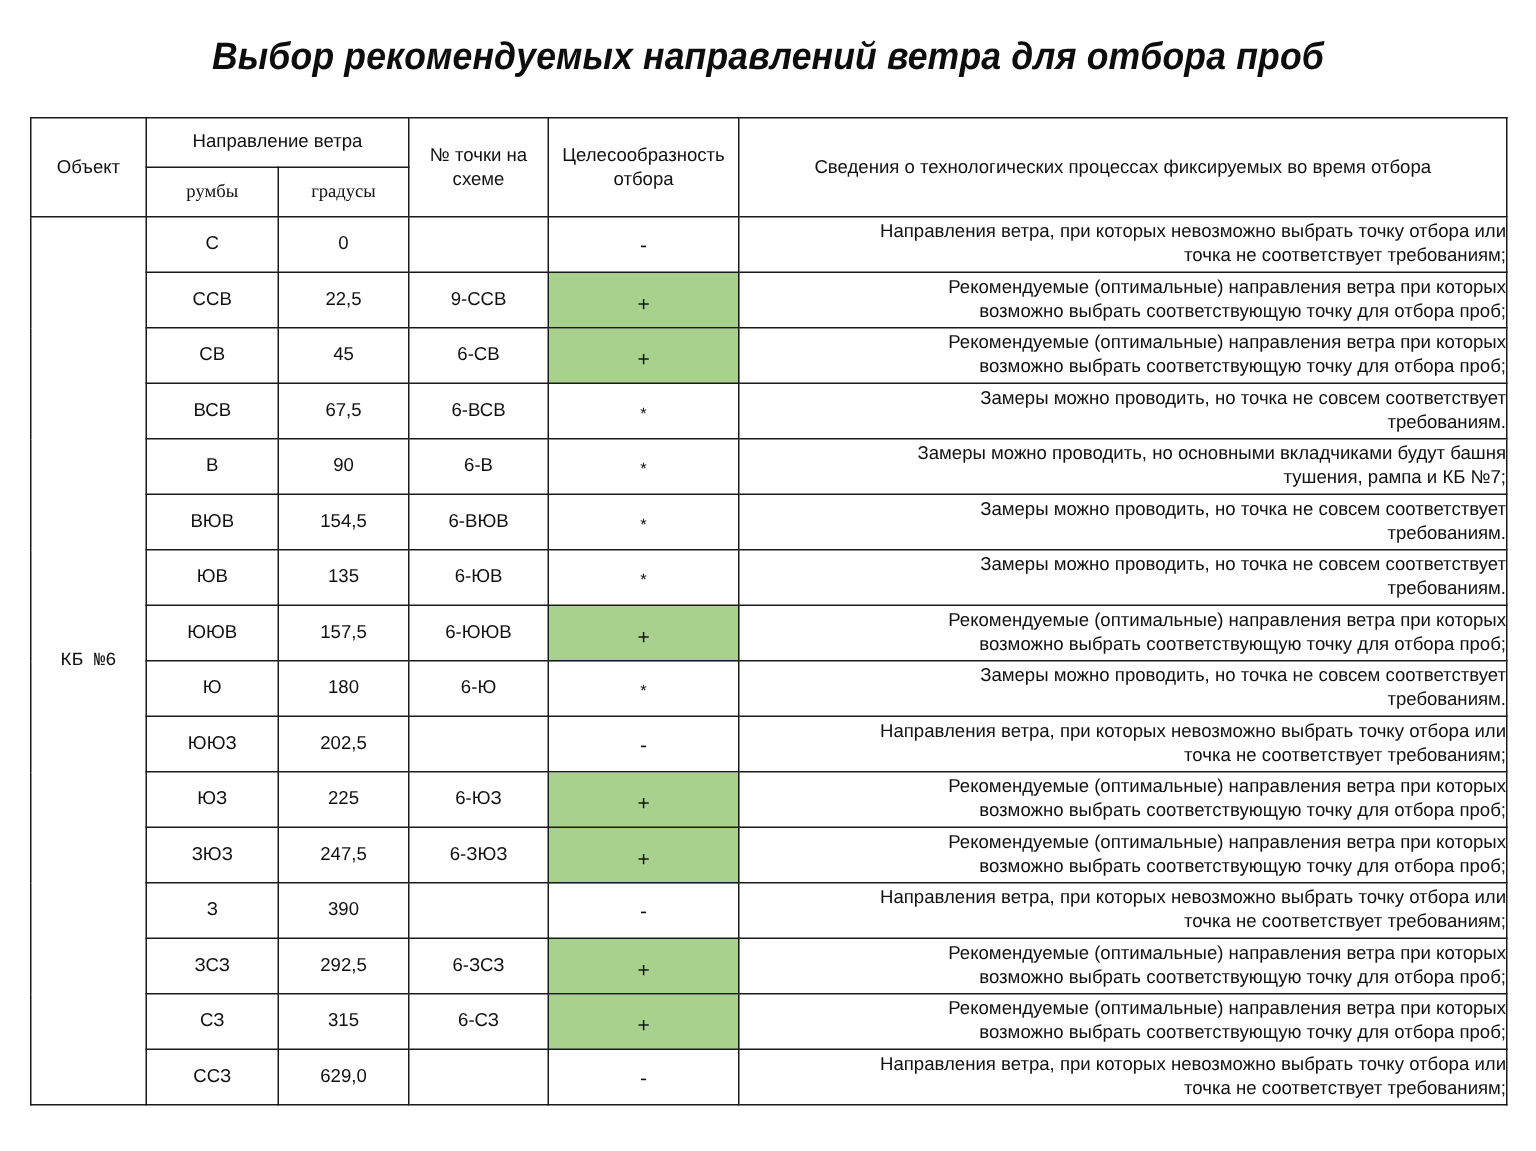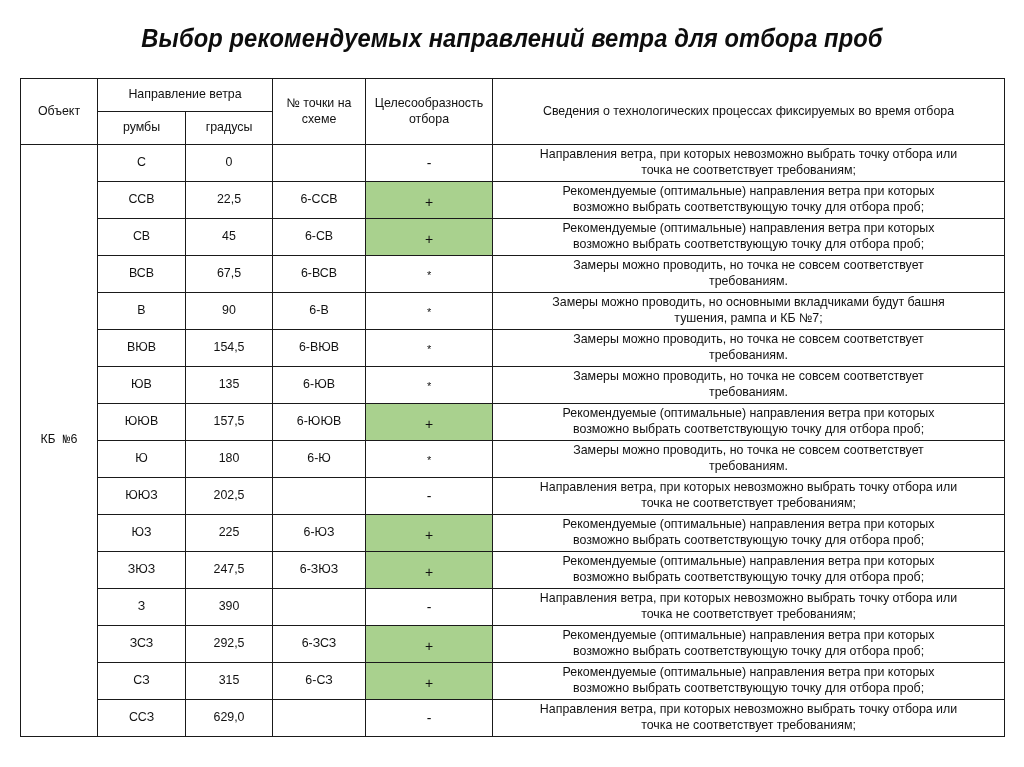--- a/index.html
+++ b/index.html
@@ -75,37 +75,37 @@
 
   
   table.wind th {
     font-weight: normal;
     text-align: center;
     height: 28px;
     padding: 2px 4px;
   }
   .th-obj   { height: 58px; }
   .th-dir   { height: 26px; }
-  .th-sub   { height: 30px; }
+  .th-sub   { height: 30px; font-family: Liberation Serif, serif; }
   .th-tall  { height: 58px; }
   .th-info  { height: 58px; text-align: left; padding-left: 10px; margin-top: 28px; }
 
   
   .cell-center {
     text-align: center;
     height: 36px;
   }
   .cell-obj {
     text-align: center;
     vertical-align: top;
     padding-top: 5px;
     font-family: Liberation Mono, monospace;
   }
   .cell-info {
-    text-align: center;
+    text-align: right;
     padding: 4px 6px 4px 8px;
     vertical-align: top;
     height: 36px;
     line-height: 1.42;
   }
   .cell-suit {
     text-align: center;
     height: 36px;
     font-size: 13px;
   }
@@ -168,21 +168,21 @@
             <td class="cell-center"></td>
             <td class="cell-suit"><span class="sym sym-dash">-</span></td>
             <td class="cell-info">
               <span class="info-line">Направления ветра, при которых невозможно выбрать точку отбора или</span>
               <span class="info-line">точка не соответствует требованиям;</span>
             </td>
           </tr>
           <tr>
             <td class="cell-center">ССВ</td>
             <td class="cell-center">22,5</td>
-            <td class="cell-center">6-ССВ</td>
+            <td class="cell-center">9-ССВ</td>
             <td class="cell-suit suit-good"><span class="sym sym-plus">+</span></td>
             <td class="cell-info">
               <span class="info-line">Рекомендуемые (оптимальные) направления ветра при которых</span>
               <span class="info-line">возможно выбрать соответствующую точку для отбора проб;</span>
             </td>
           </tr>
           <tr>
             <td class="cell-center">СВ</td>
             <td class="cell-center">45</td>
             <td class="cell-center">6-СВ</td>

